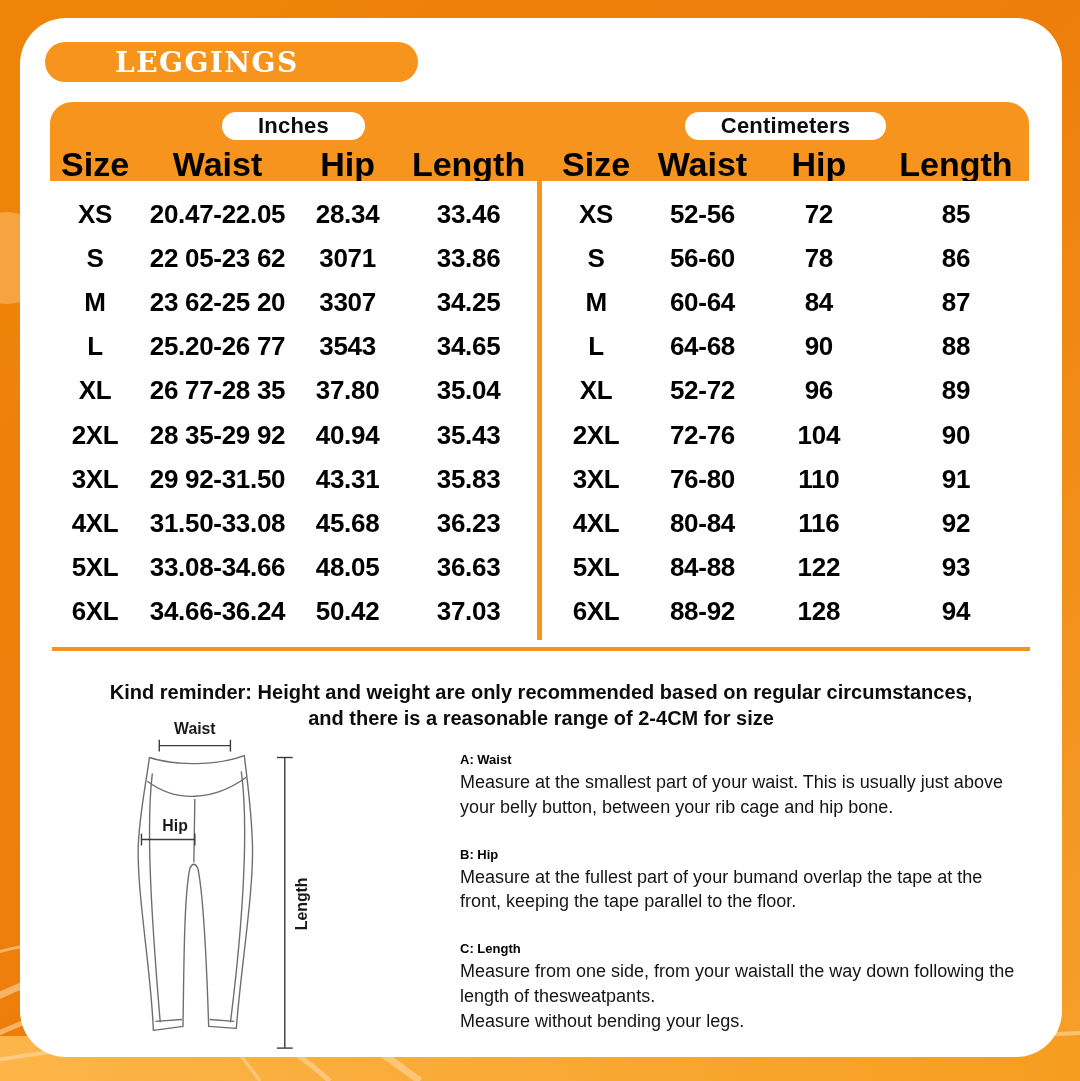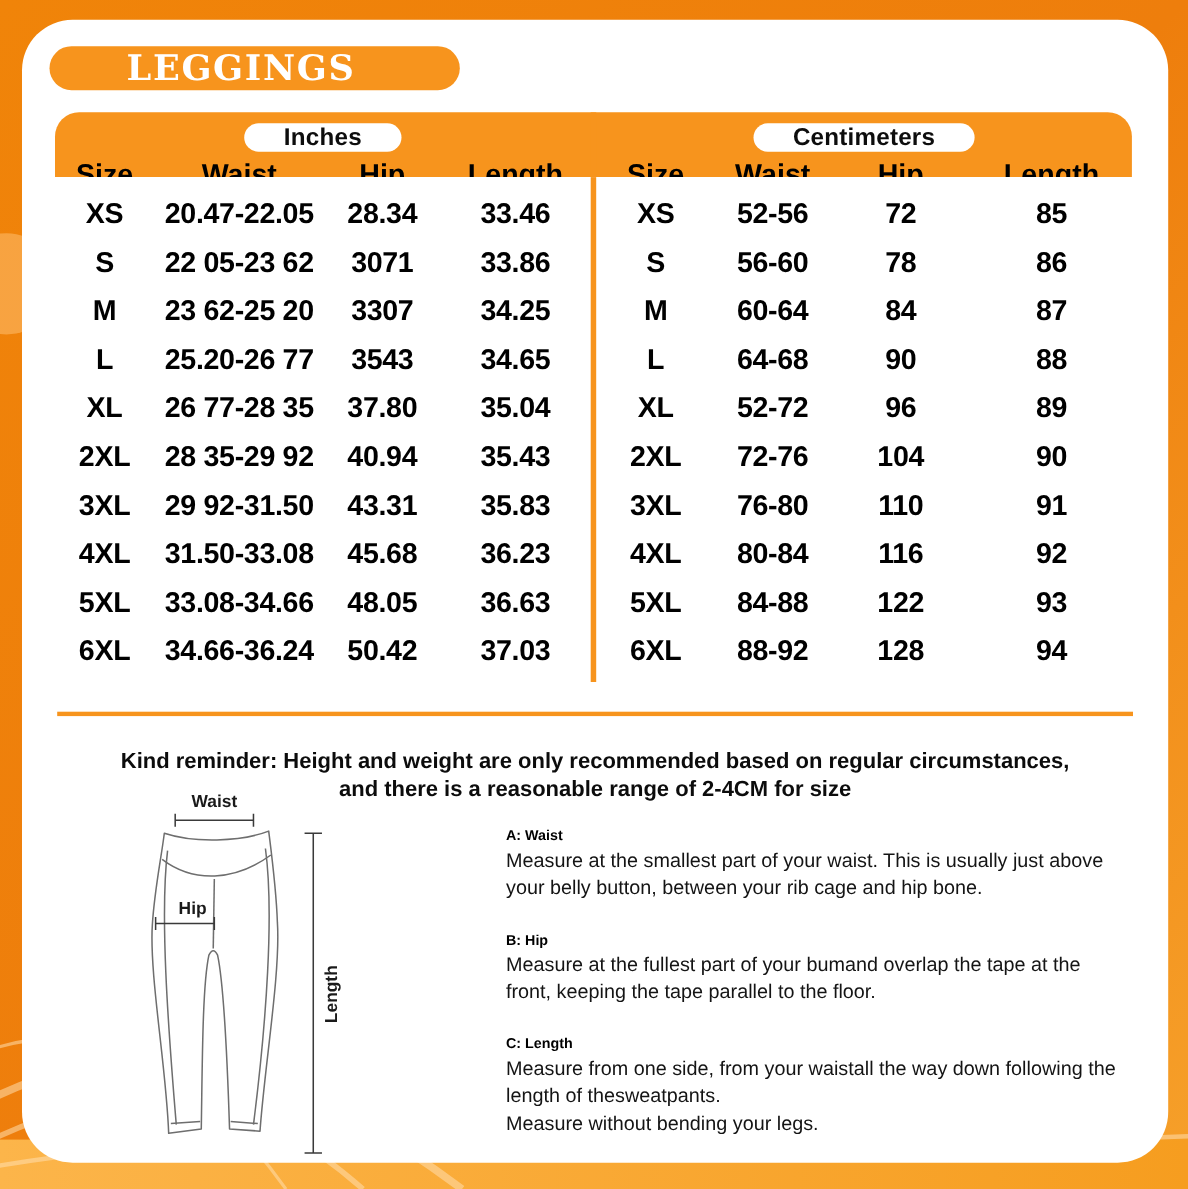--- a/index.html
+++ b/index.html
@@ -13,43 +13,43 @@
     background:#ffffff;border-radius:46px;
   }
   
   .title-pill{
     position:absolute;left:25px;top:24px;width:373px;height:40px;
     background:var(--orange);border-radius:21px;
     display:flex;align-items:center;padding-left:70px;box-sizing:border-box;
   }
   .title-pill span{
     font-family:"DejaVu Serif","Liberation Serif",serif;font-weight:bold;
-    font-size:32px;color:#ffffff;letter-spacing:1.5px;
+    font-size:28px;color:#ffffff;letter-spacing:1.5px;
   }
   
   .table-wrap{position:absolute;left:30px;top:84px;width:979px;}
   .thead{
     display:flex;background:var(--orange);
-    border-radius:22px 22px 0 0;height:59px;overflow:hidden;
+    border-radius:22px 22px 0 0;height:79px;overflow:hidden;
   }
   .thead-half{display:flex;flex-direction:column;}
   .half-l{width:487px;--cols:18.5% 31.8% 21.6% 28.1%;}
   .mid-gap{width:5px;}
   .thead .mid-gap{background:var(--orange);}
   .half-r{width:487px;--cols:22.2% 21.5% 26.3% 30%;}
   .unit-pill{
     height:28px;margin:10px auto 0;padding:0 36px;border-radius:15px;
     background:#ffffff;display:flex;align-items:center;justify-content:center;
   }
   .unit-pill span{font-size:22px;font-weight:bold;color:#0d0d0d;letter-spacing:.2px;}
   .head-cells{
     display:grid;grid-template-columns:var(--cols);align-items:center;
     height:32px;margin-top:5px;
   }
-  .hcell{text-align:center;font-size:26px;font-weight:bold;color:#000;}
+  .hcell{text-align:center;font-size:34px;font-weight:bold;color:#000;}
   .tbody{display:flex;}
   .tbody-half{
     display:grid;grid-template-columns:var(--cols);grid-auto-rows:44.2px;
     align-items:center;padding-top:11px;padding-bottom:6px;box-sizing:border-box;
   }
   .tbody .mid-gap{background:var(--orange);}
   .cell{
     text-align:center;font-size:26px;font-weight:bold;color:#000;
     white-space:nowrap;letter-spacing:-0.3px;
   }

